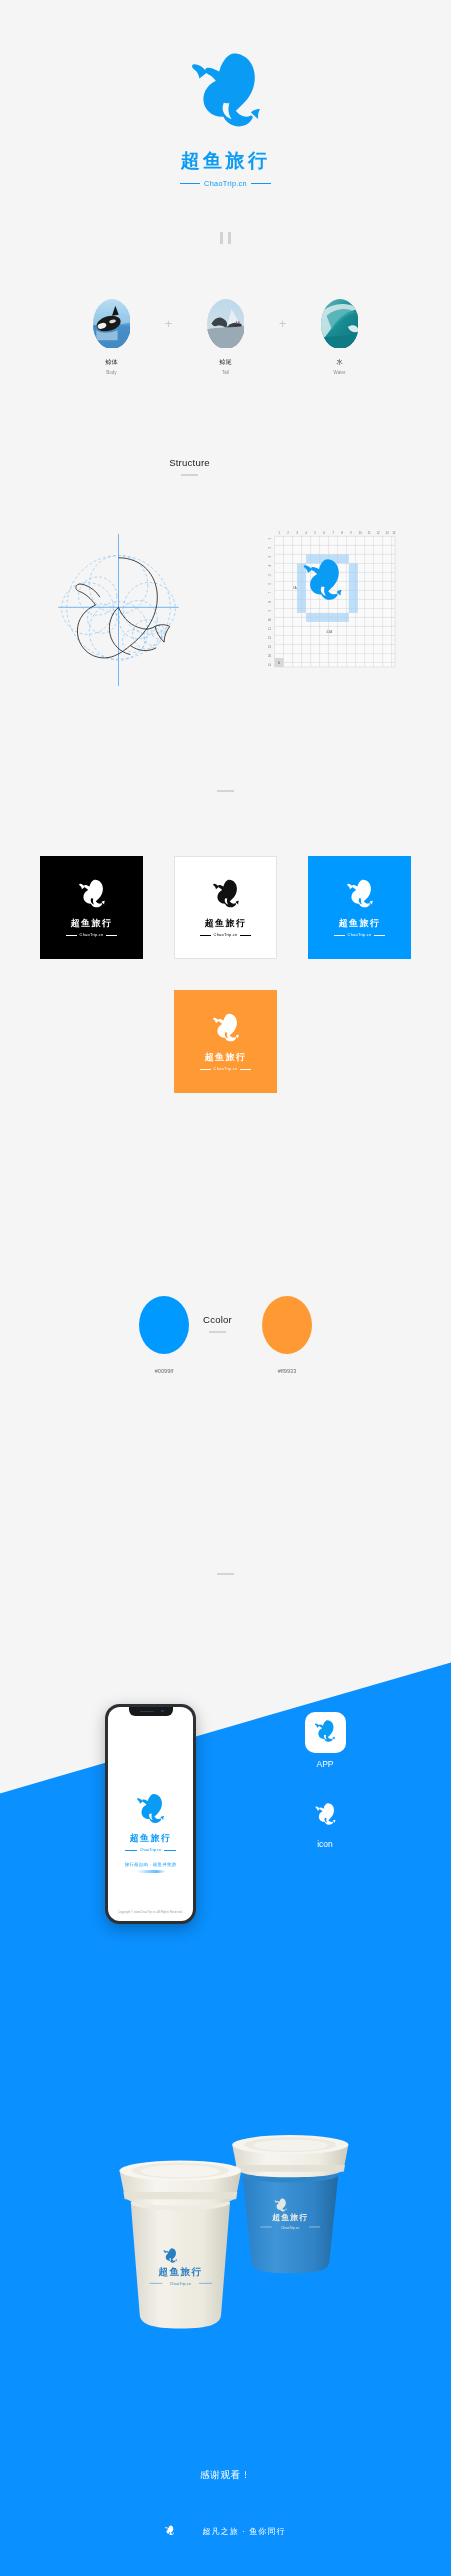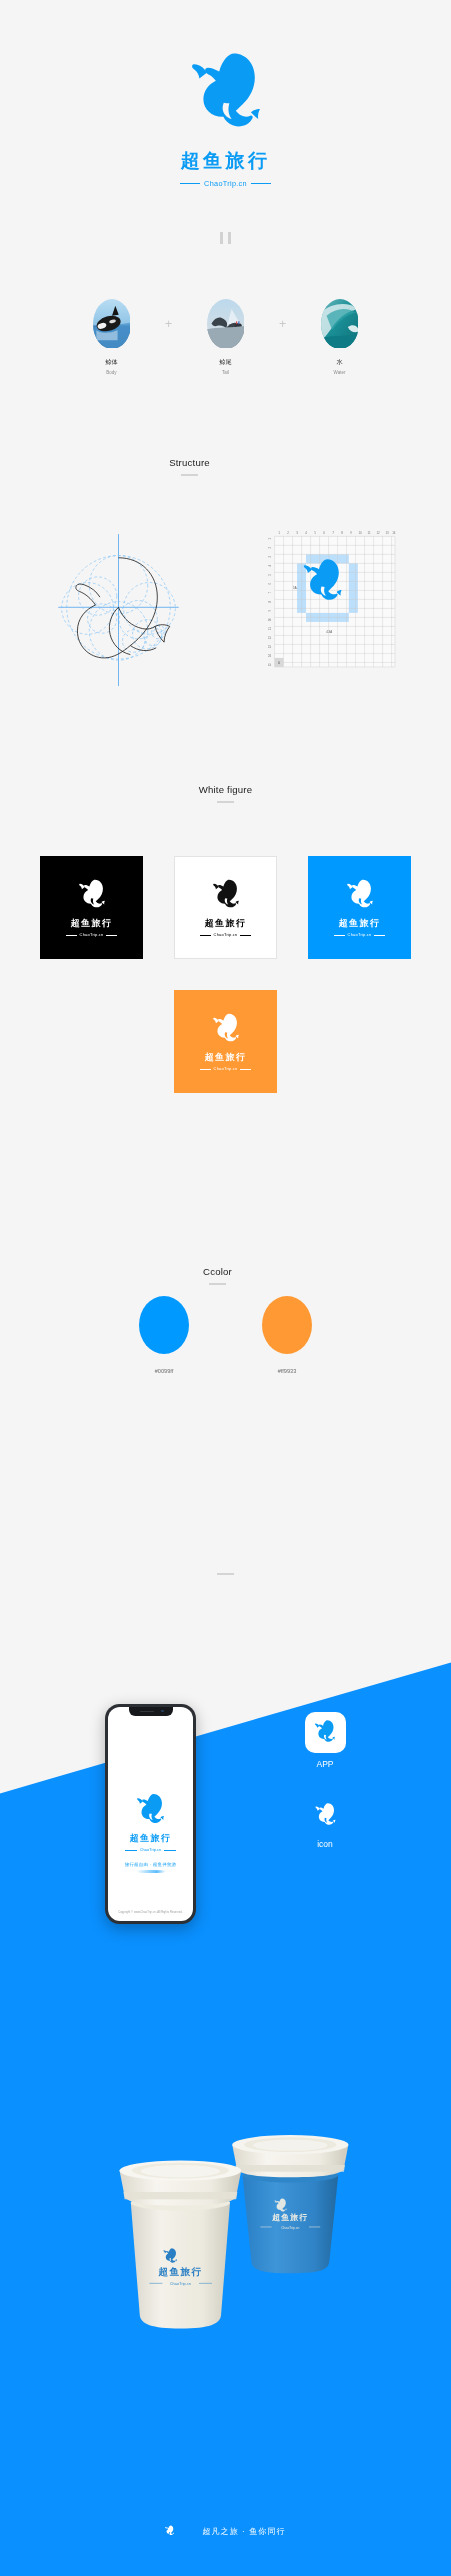--- a/index.html
+++ b/index.html
@@ -131,21 +131,21 @@
   .panel .tl-row .tx { font-size: 4px; letter-spacing: 0.2px; }
   .panel.black  .wm, .panel.black  .tl-row .tx { color:#fff; }
   .panel.blue   .wm, .panel.blue   .tl-row .tx { color:#fff; }
   .panel.orange .wm, .panel.orange .tl-row .tx { color:#fff; }
   .panel.white  .wm, .panel.white  .tl-row .tx { color:#000; }
   .panel.black  .tl-row .ln, .panel.blue .tl-row .ln,
   .panel.orange .tl-row .ln { background:#fff; }
   .panel.white  .tl-row .ln { background:#000; }
 
   
-  .sec-color { position: absolute; left: 0; top: 1266px; width: 387px; margin-left: 24px; }
+  .sec-color { position: absolute; left: 0; top: 1314px; width: 387px; margin-left: 24px; }
   .swatches {
     position: absolute; left: 0; top: 1296px;
     width: 451px;
     display: flex; justify-content: center; gap: 73px;
   }
   .sw { text-align: center; }
   .sw .dot { width: 50px; height: 58px; border-radius: 50%; }
   .sw .hex {
     margin-top: 13.5px; font-size: 5.6px; color: #6e6e6e;
     font-family: "Liberation Sans", sans-serif;
@@ -473,21 +473,20 @@
         <rect x="22" y="238" width="16" height="16" fill="#d8d8d8"></rect>
         <text x="30" y="249" fill="#7a7a7a" font-size="5.4" text-anchor="middle" font-family="Liberation Sans, sans-serif">A</text>
         <text x="58" y="116" fill="#555" font-size="5" text-anchor="middle" font-family="Liberation Sans, sans-serif">5A</text>
         <text x="119" y="193" fill="#555" font-size="5" text-anchor="middle" font-family="Liberation Sans, sans-serif">4.3A</text>
       </svg>
 
     </div>
   </div>
 
   <div class="sec-white sec-head">
-    <div class="title">White figure</div>
     <div class="rule"></div>
   </div>
 
   <div class="panels">
 
     <div class="panel black">
       <svg class="mark" viewBox="0 0 120 168">
         <path fill="#fff" d="M74 8c22 0 37 19 37 42 0 20-9 36-22 48l-6 6c-8 8-18 16-30 16-18 0-33-13-33-31 0-16 10-27 22-33-4-5-8-9-13-11-4-2-6-5-6-8 0-2 2-4 5-4 7 0 14 3 20 7 5-20 17-32 26-32z"></path>
         <path fill="#fff" d="M13 52c-1-7-4-12-8-15-3-2-5-4-5-7 0-2 2-3 4-3 9 0 18 7 22 15z"></path>
         <path fill="#fff" d="M72 96c2 11 9 20 19 23 4 1 8 1 12-1 3-1 5 1 4 4-4 9-14 15-25 15-16 0-29-13-29-29 0-7 2-13 6-18 4 3 9 5 13 6z"></path>
@@ -693,20 +692,21 @@
         <text x="320" y="473" fill="#2a7fc4" font-size="17" font-weight="700" text-anchor="middle" letter-spacing="2.5" font-family="DejaVu Sans, sans-serif">超鱼旅行</text>
         <g>
           <line x1="265" y1="488" x2="288" y2="488" stroke="#3e8fcc" stroke-width="1"></line>
           <text x="320" y="491" fill="#3e8fcc" font-size="7" text-anchor="middle" font-family="Liberation Sans, sans-serif">ChaoTrip.cn</text>
           <line x1="353" y1="488" x2="376" y2="488" stroke="#3e8fcc" stroke-width="1"></line>
         </g>
       </g>
     </svg>
   </div>
 
+  <div class="thanks">感谢观看！</div>
   <div class="sign">
     <svg class="mark" viewBox="0 0 120 168">
       <path fill="#fff" d="M74 8c22 0 37 19 37 42 0 20-9 36-22 48l-6 6c-8 8-18 16-30 16-18 0-33-13-33-31 0-16 10-27 22-33-4-5-8-9-13-11-4-2-6-5-6-8 0-2 2-4 5-4 7 0 14 3 20 7 5-20 17-32 26-32z"></path>
       <path fill="#fff" d="M13 52c-1-7-4-12-8-15-3-2-5-4-5-7 0-2 2-3 4-3 9 0 18 7 22 15z"></path>
       <path fill="#fff" d="M72 96c2 11 9 20 19 23 4 1 8 1 12-1 3-1 5 1 4 4-4 9-14 15-25 15-16 0-29-13-29-29 0-7 2-13 6-18 4 3 9 5 13 6z"></path>
       <path fill="#0a90ff" d="M66 96c-3 10-2 20 4 28-9-2-16-10-16-20 0-3 1-6 2-9 3 1 7 1 10 1z"></path>
       <path fill="#fff" d="M104 112c5-4 11-6 16-6-3 6-4 12-3 18-5-4-9-8-13-12z"></path>
     </svg>
     <div class="tx">超凡之旅 · 鱼你同行</div>
   </div>

